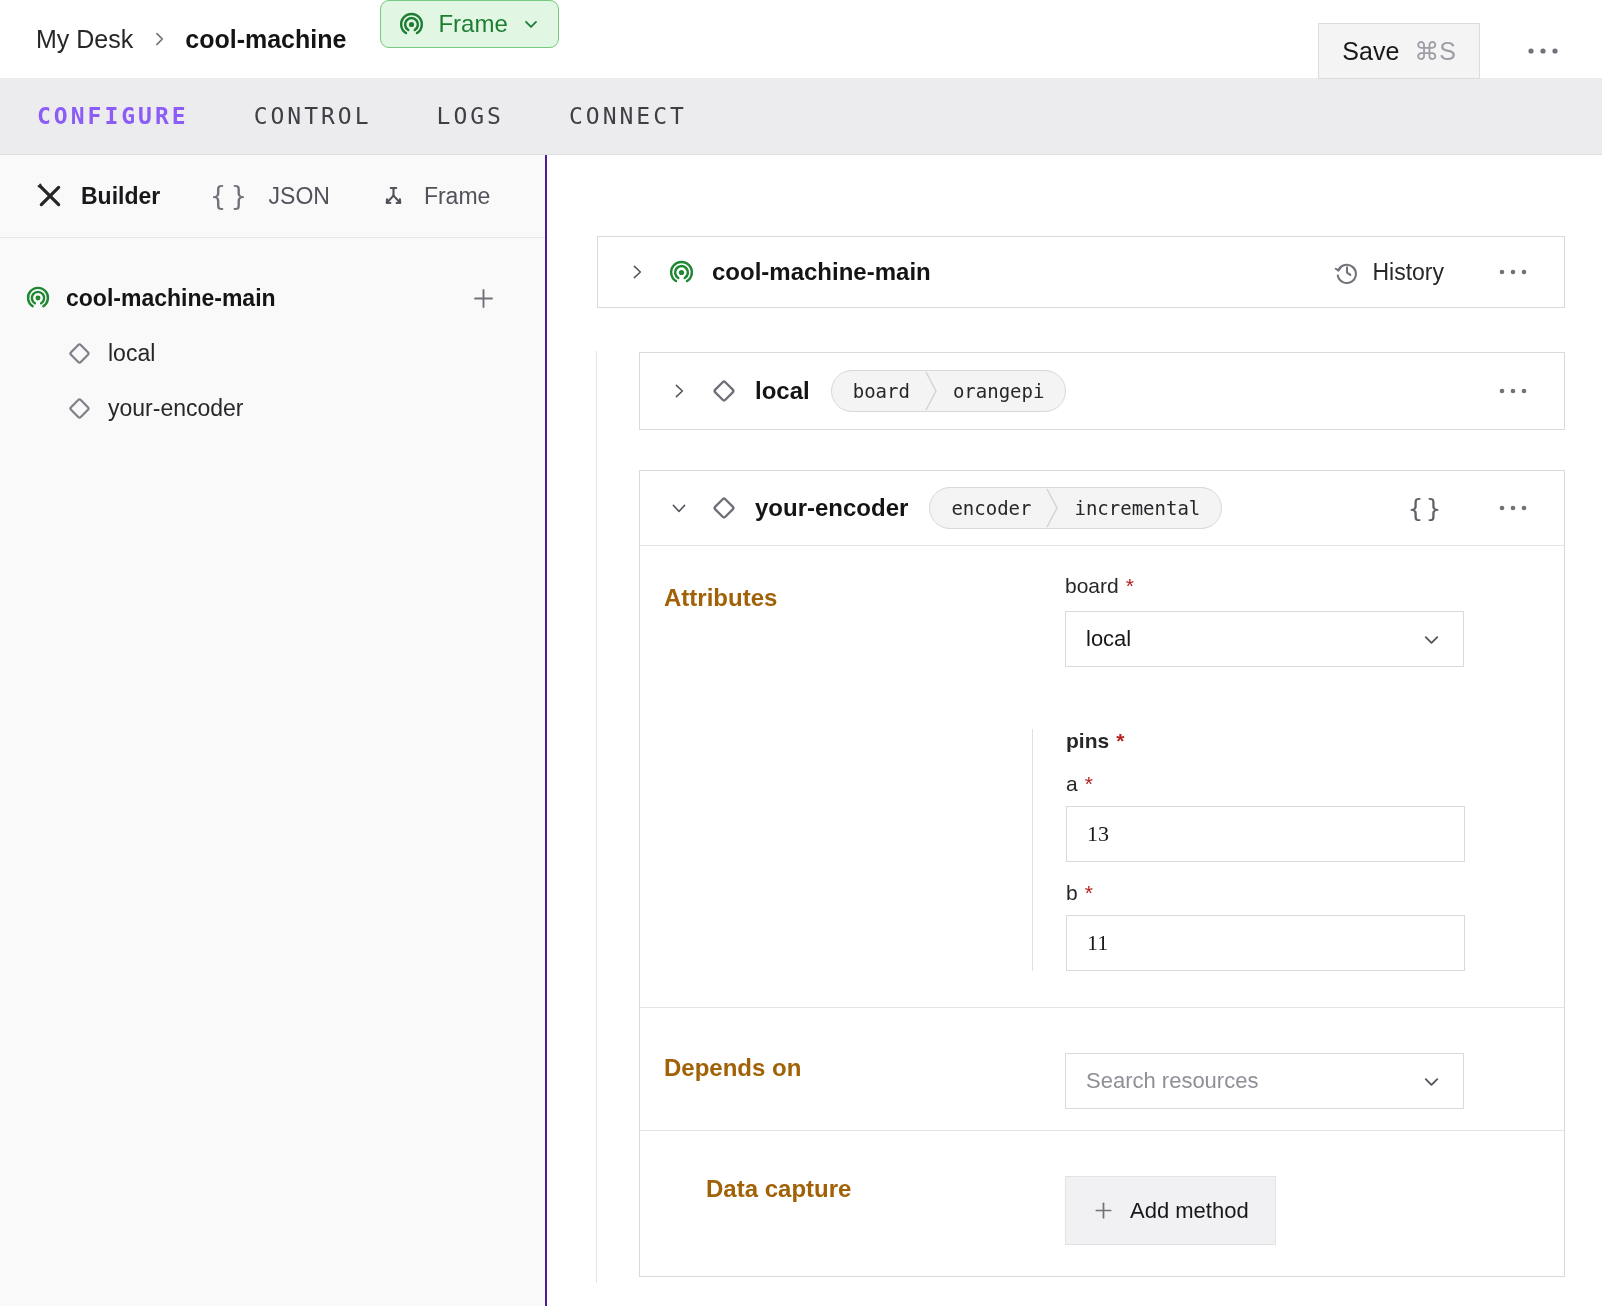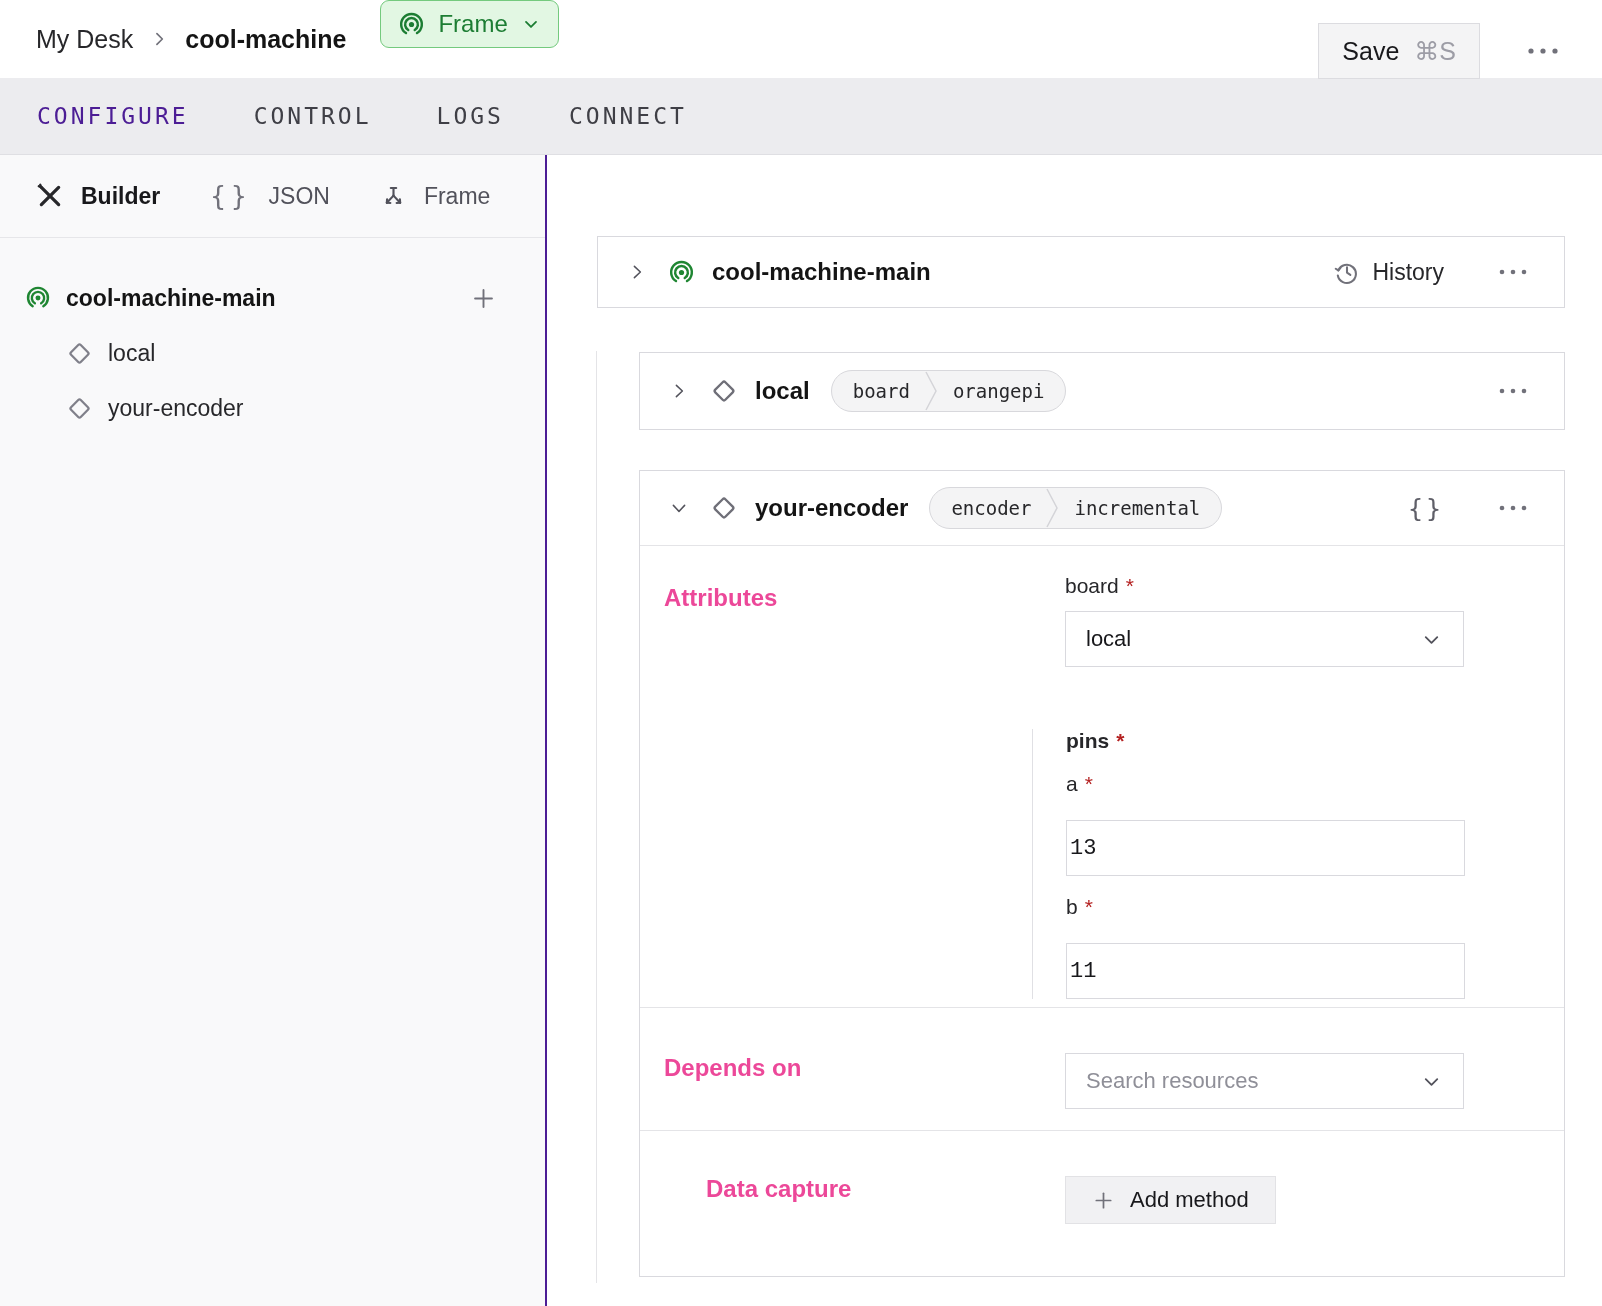--- a/index.html
+++ b/index.html
@@ -31,21 +31,21 @@
   .icon-btn { border:none; background:none; padding:6px; cursor:pointer; }
   .menu-dots { margin-left:40px; }
 
   
   .tabbar {
     height:77px; background:#ececef; display:flex; align-items:center;
     padding:0 37px; gap:65px; border-bottom:1px solid #dfdfe3;
     font-family:"DejaVu Sans Mono", monospace; font-size:23px; letter-spacing:3px;
   }
   .tab { color:#3f3f46; cursor:pointer; }
-  .tab.active { color:#4c1d95; font-weight:400; }
+  .tab.active { color:#8b5cf6; font-weight:700; }
 
   
   .page-body { display:flex; height:1151px; }
   .sidebar { width:547px; background:#f9f9fa; border-right:2px solid #4c1d95; }
   .views {
     height:83px; display:flex; align-items:center; padding:0 36px;
     border-bottom:1px solid #e6e6e9; font-size:23px;
   }
   .view { display:flex; align-items:center; gap:17px; margin-right:50px; color:#52525b; cursor:pointer; }
   .view.active { color:#18181b; font-weight:700; }
@@ -82,52 +82,52 @@
     font-family:"DejaVu Sans Mono",monospace; font-size:19px; color:#27272a; overflow:hidden;
   }
   .type-badge .seg-a { padding:0 15px 0 21px; }
   .type-badge .seg-b { padding:0 21px 0 15px; }
 
   
   .sec { position:relative; border-bottom:1px solid #e4e4e7; }
   .sec-attrs { height:462px; }
   .sec-depends { height:123px; }
   .sec-capture { height:147px; border-bottom:none; }
-  .sec-label { position:absolute; left:24px; font-size:24px; font-weight:700; color:#ec4899; }
+  .sec-label { position:absolute; left:24px; font-size:24px; font-weight:700; color:#a16207; }
   .sec-attrs .sec-label { top:38px; }
   .sec-depends .sec-label { top:46px; }
   .sec-capture .sec-label { top:44px;margin-left:42px; }
 
   .field-label { font-size:21px; color:#27272a; }
   .field-label.bold { font-weight:700; }
   .req { color:#b42121; margin-left:7px; }
 
   .board-group { position:absolute; left:425px; top:28px; width:399px; }
   .select-box {
     margin-top:13px; width:399px; height:56px; border:1px solid #d9d9de; background:#fff;
     display:flex; align-items:center; padding:0 20px; font-size:22px; color:#18181b; cursor:pointer;
   }
   .select-box .chev { margin-left:auto; }
 
   .pins-group { position:absolute; left:392px; top:183px; border-left:1px solid #e0e0e4; padding-left:33px; }
   .pin-label { margin-top:19px; }
   .text-input {
-    display:block; margin-top:24px; width:399px; height:56px; border:1px solid #d9d9de;
-    padding:0 3px; font-size:22px; color:#18181b; font-family:Liberation Mono, monospace; background:#fff;
+    display:block; margin-top:10px; width:399px; height:56px; border:1px solid #d9d9de;
+    padding:0 20px; font-size:22px; color:#18181b; font-family:Liberation Serif, serif; background:#fff;
   }
 
   .depends-box { position:absolute; left:425px; top:33px; }
   .depends-box .search-input {
     border:none; outline:none; flex:1; font-size:22px; font-family:"Liberation Sans",sans-serif;
     color:#18181b; background:transparent; padding:0; height:100%;
   }
   .depends-box .search-input::placeholder { color:#8f8f98; }
 
   .add-method-btn {
-    position:absolute; left:425px; top:45px; height:48px; padding:12px 26px;
+    position:absolute; left:425px; top:45px; height:69px; padding:12px 26px;
     display:flex; align-items:center; gap:15px; background:#f1f1f3; border:1px solid #e2e2e5;
     font-size:22px; color:#18181b; cursor:pointer; font-family:inherit;
   }
 </style>
 </head>
 <body>
 
 <div class="topbar">
   <div class="breadcrumb">
     <span class="crumb-parent">My Desk</span>

